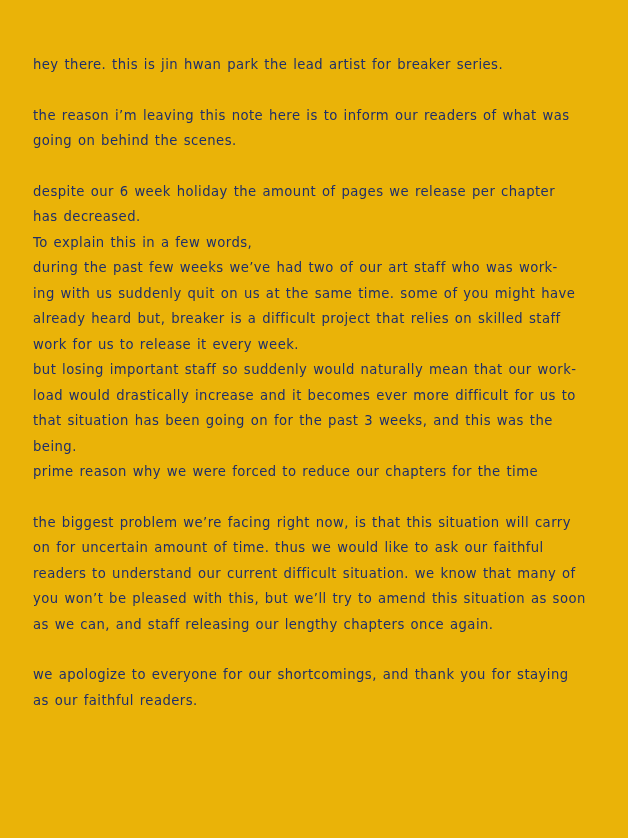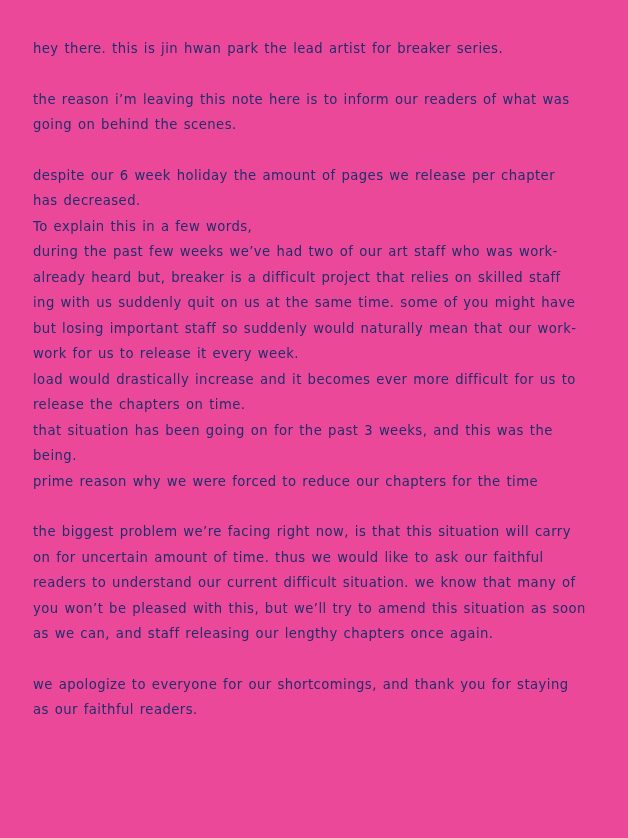--- a/index.html
+++ b/index.html
@@ -10,23 +10,23 @@
     width: 628px;
     height: 838px;
     background: #ffffff;
     font-family: "DejaVu Sans", sans-serif;
     overflow: hidden;
   }
   .page {
     position: relative;
     width: 628px;
     height: 838px;
-    background: #ec4899;
+    background: #eab308;
     box-sizing: border-box;
-    padding: 36px 36px 0 33px;
+    padding: 52px 36px 0 33px;
   }
   .note {
     color: #1f2f6b;
     font-size: 13.2px;
     line-height: 25.5px;
     letter-spacing: 0.45px;
     word-spacing: 1.2px;
   }
   .para {
     margin: 0;
@@ -56,26 +56,25 @@
       <span class="line">going on behind the scenes.</span>
     </p>
 
     <div class="gap"></div>
 
     <p class="para">
       <span class="line">despite our 6 week holiday the amount of pages we release per chapter</span>
       <span class="line">has decreased.</span>
       <span class="line">To explain this in a few words,</span>
       <span class="line">during the past few weeks we’ve had two of our art staff who was work-</span>
+      <span class="line">ing with us suddenly quit on us at the same time. some of you might have</span>
       <span class="line">already heard but, breaker is a difficult project that relies on skilled staff</span>
-      <span class="line">ing with us suddenly quit on us at the same time. some of you might have</span>
+      <span class="line">work for us to release it every week.</span>
       <span class="line">but losing important staff so suddenly would naturally mean that our work-</span>
-      <span class="line">work for us to release it every week.</span>
       <span class="line">load would drastically increase and it becomes ever more difficult for us to</span>
-      <span class="line">release the chapters on time.</span>
       <span class="line">that situation has been going on for the past 3 weeks, and this was the</span>
       <span class="line">being.</span>
       <span class="line">prime reason why we were forced to reduce our chapters for the time</span>
     </p>
 
     <div class="gap"></div>
 
     <p class="para">
       <span class="line">the biggest problem we’re facing right now, is that this situation will carry</span>
       <span class="line">on for uncertain amount of time. thus we would like to ask our faithful</span>

